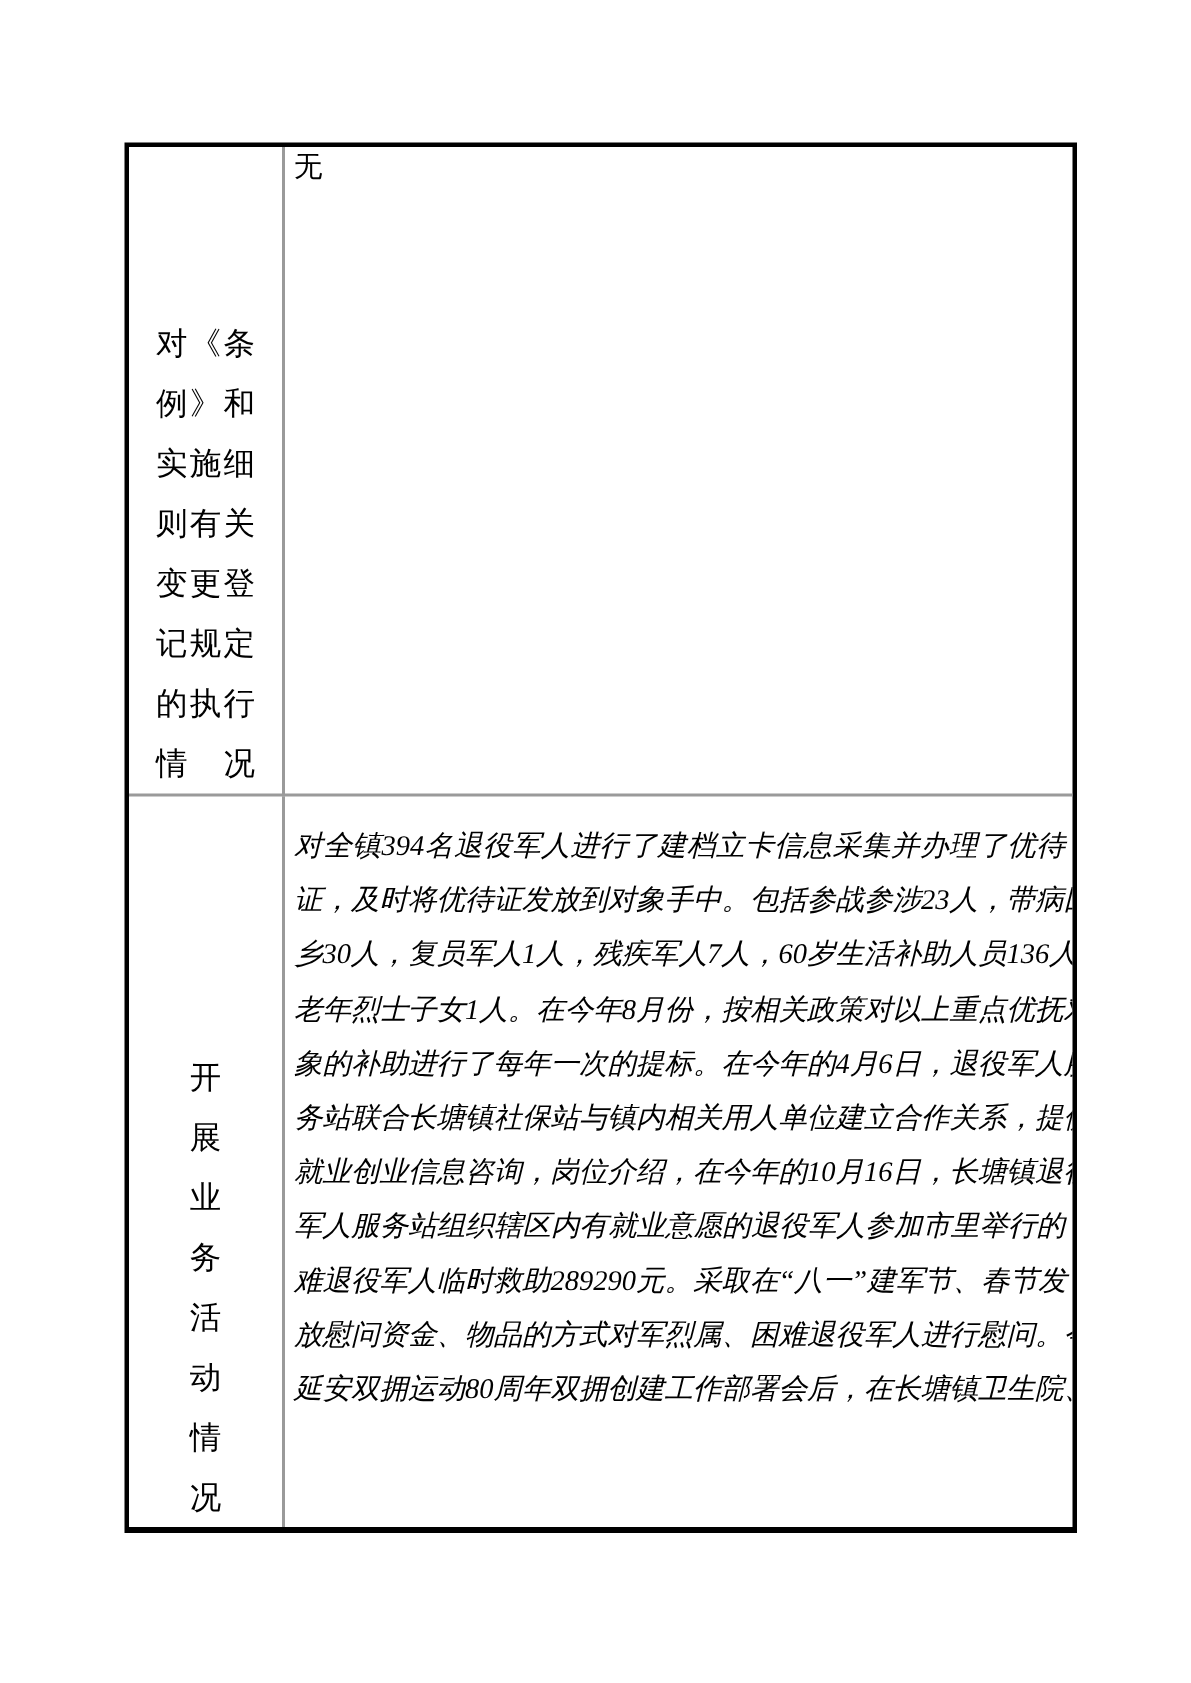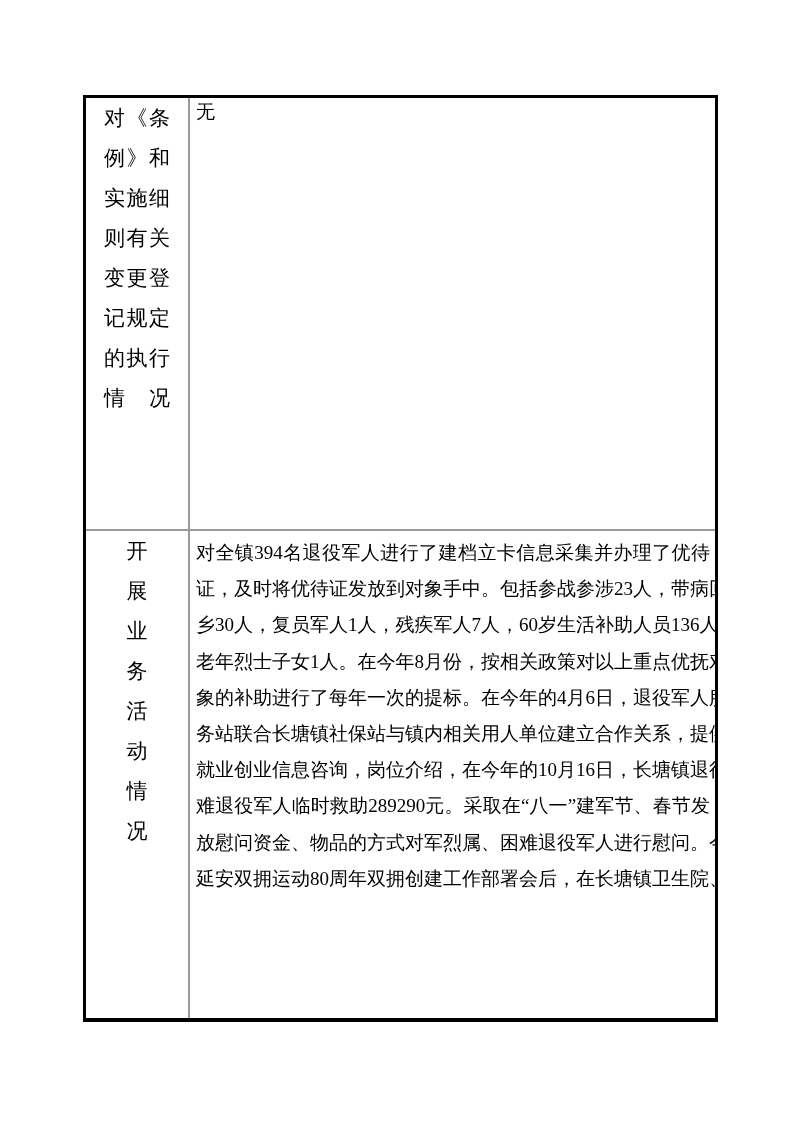--- a/index.html
+++ b/index.html
@@ -34,21 +34,21 @@
     grid-template-rows: 433px 1fr;
     background: #ffffff;
   }
   .cell {
     box-sizing: border-box;
     overflow: hidden;
   }
   .label-cell {
     border-right: 2px solid #9a9a9a;
     display: flex;
-    align-items: flex-start;
+    align-items: flex-end;
     justify-content: center;
   }
   .row1-cell {
     border-bottom: 2px solid #9a9a9a;
   }
   
   .vlabel {
     width: 66px;
     font-size: 21px;
     line-height: 40px;
@@ -71,21 +71,22 @@
     text-align: center;
   }
   
   .content-cell-1 {
     padding: 1px 6px 0 6px;
     font-size: 19px;
     line-height: 26px;
   }
   
   .content-cell-2 {
-    padding: 4px 5px 0 6px;
+    padding: 16px 5px 0 6px;
+    font-style: italic;
   }
   .paragraph .para-line {
     font-size: 19px;
     line-height: 36.2px;
     text-align: justify;
     text-align-last: justify;
     -moz-text-align-last: justify;
     text-justify: inter-character;
     white-space: nowrap;
     letter-spacing: 0;
@@ -129,20 +130,21 @@
 
     <div class="cell content-cell-2">
       <div class="paragraph">
           <div class="para-line">对全镇394名退役军人进行了建档立卡信息采集并办理了优待</div>
           <div class="para-line">证，及时将优待证发放到对象手中。包括参战参涉23人，带病回</div>
           <div class="para-line">乡30人，复员军人1人，残疾军人7人，60岁生活补助人员136人，</div>
           <div class="para-line">老年烈士子女1人。在今年8月份，按相关政策对以上重点优抚对</div>
           <div class="para-line">象的补助进行了每年一次的提标。在今年的4月6日，退役军人服</div>
           <div class="para-line">务站联合长塘镇社保站与镇内相关用人单位建立合作关系，提供</div>
           <div class="para-line">就业创业信息咨询，岗位介绍，在今年的10月16日，长塘镇退役</div>
+          <div class="para-line">军人服务站组织辖区内有就业意愿的退役军人参加市里举行的</div>
           <div class="para-line">难退役军人临时救助289290元。采取在“八一”建军节、春节发</div>
           <div class="para-line">放慰问资金、物品的方式对军烈属、困难退役军人进行慰问。今</div>
           <div class="para-line">延安双拥运动80周年双拥创建工作部署会后，在长塘镇卫生院、</div>
         </div>
     </div>
 
   </div>
 </div>
 
 </body></html>

